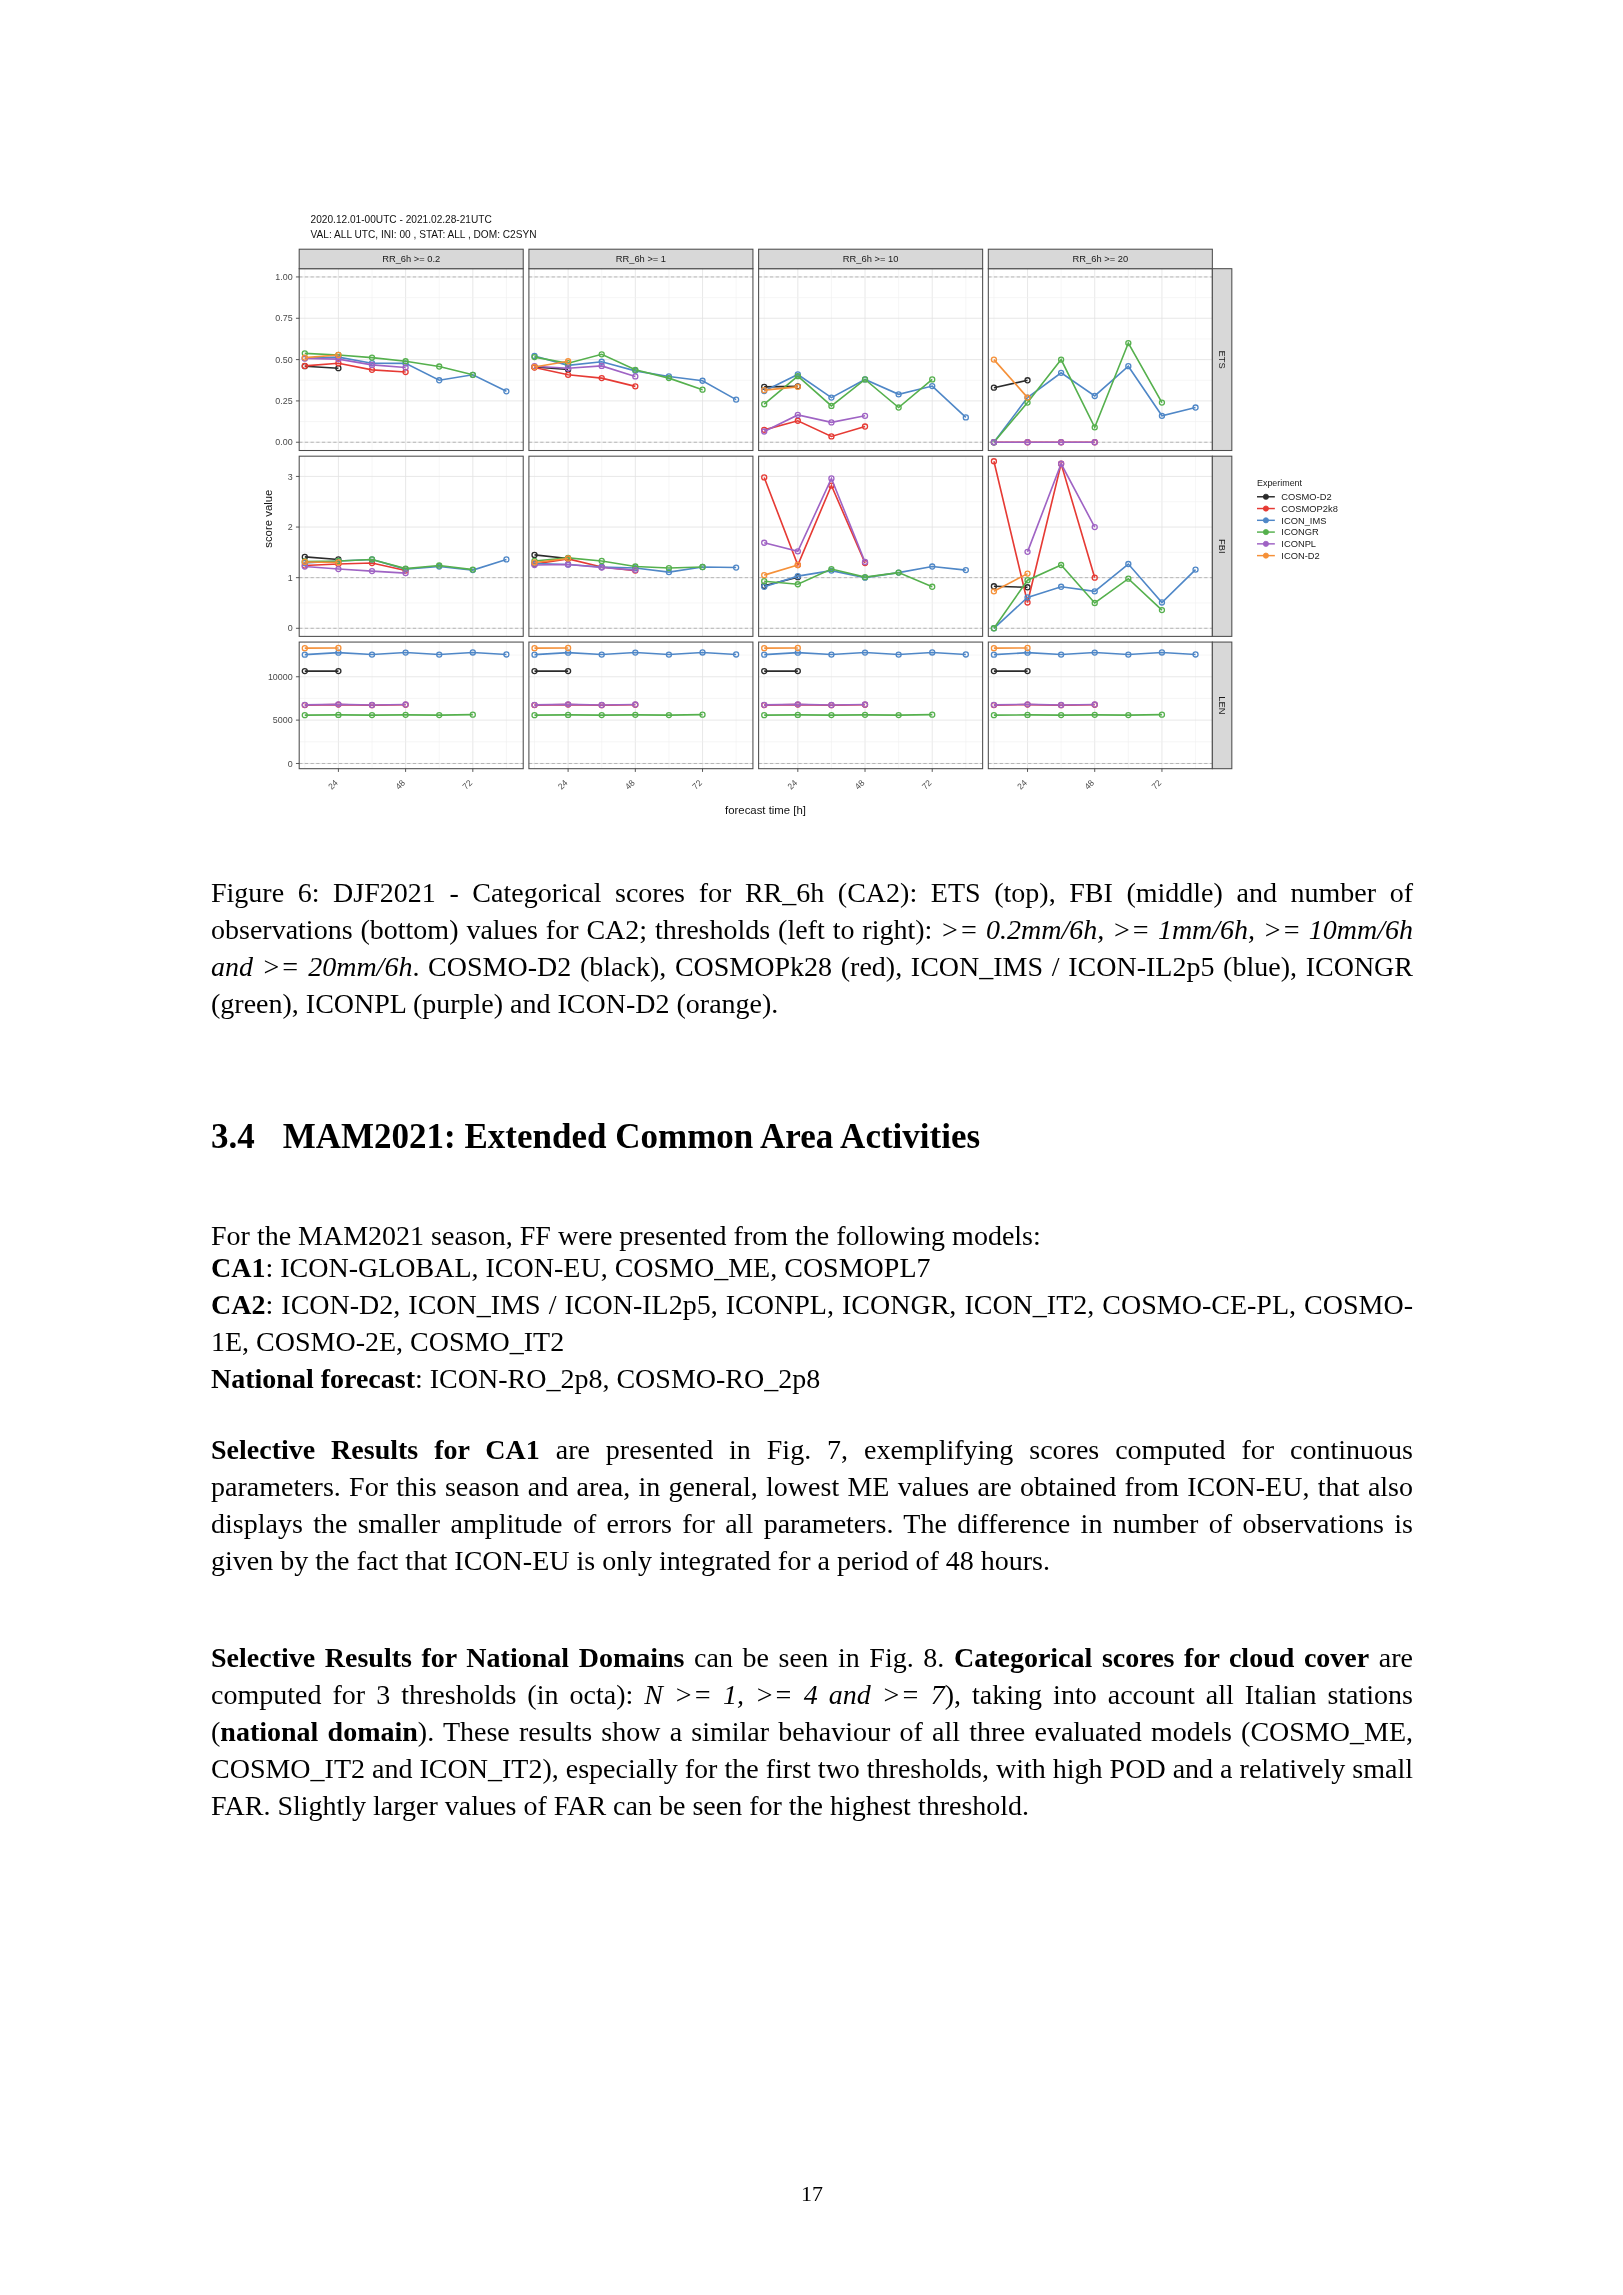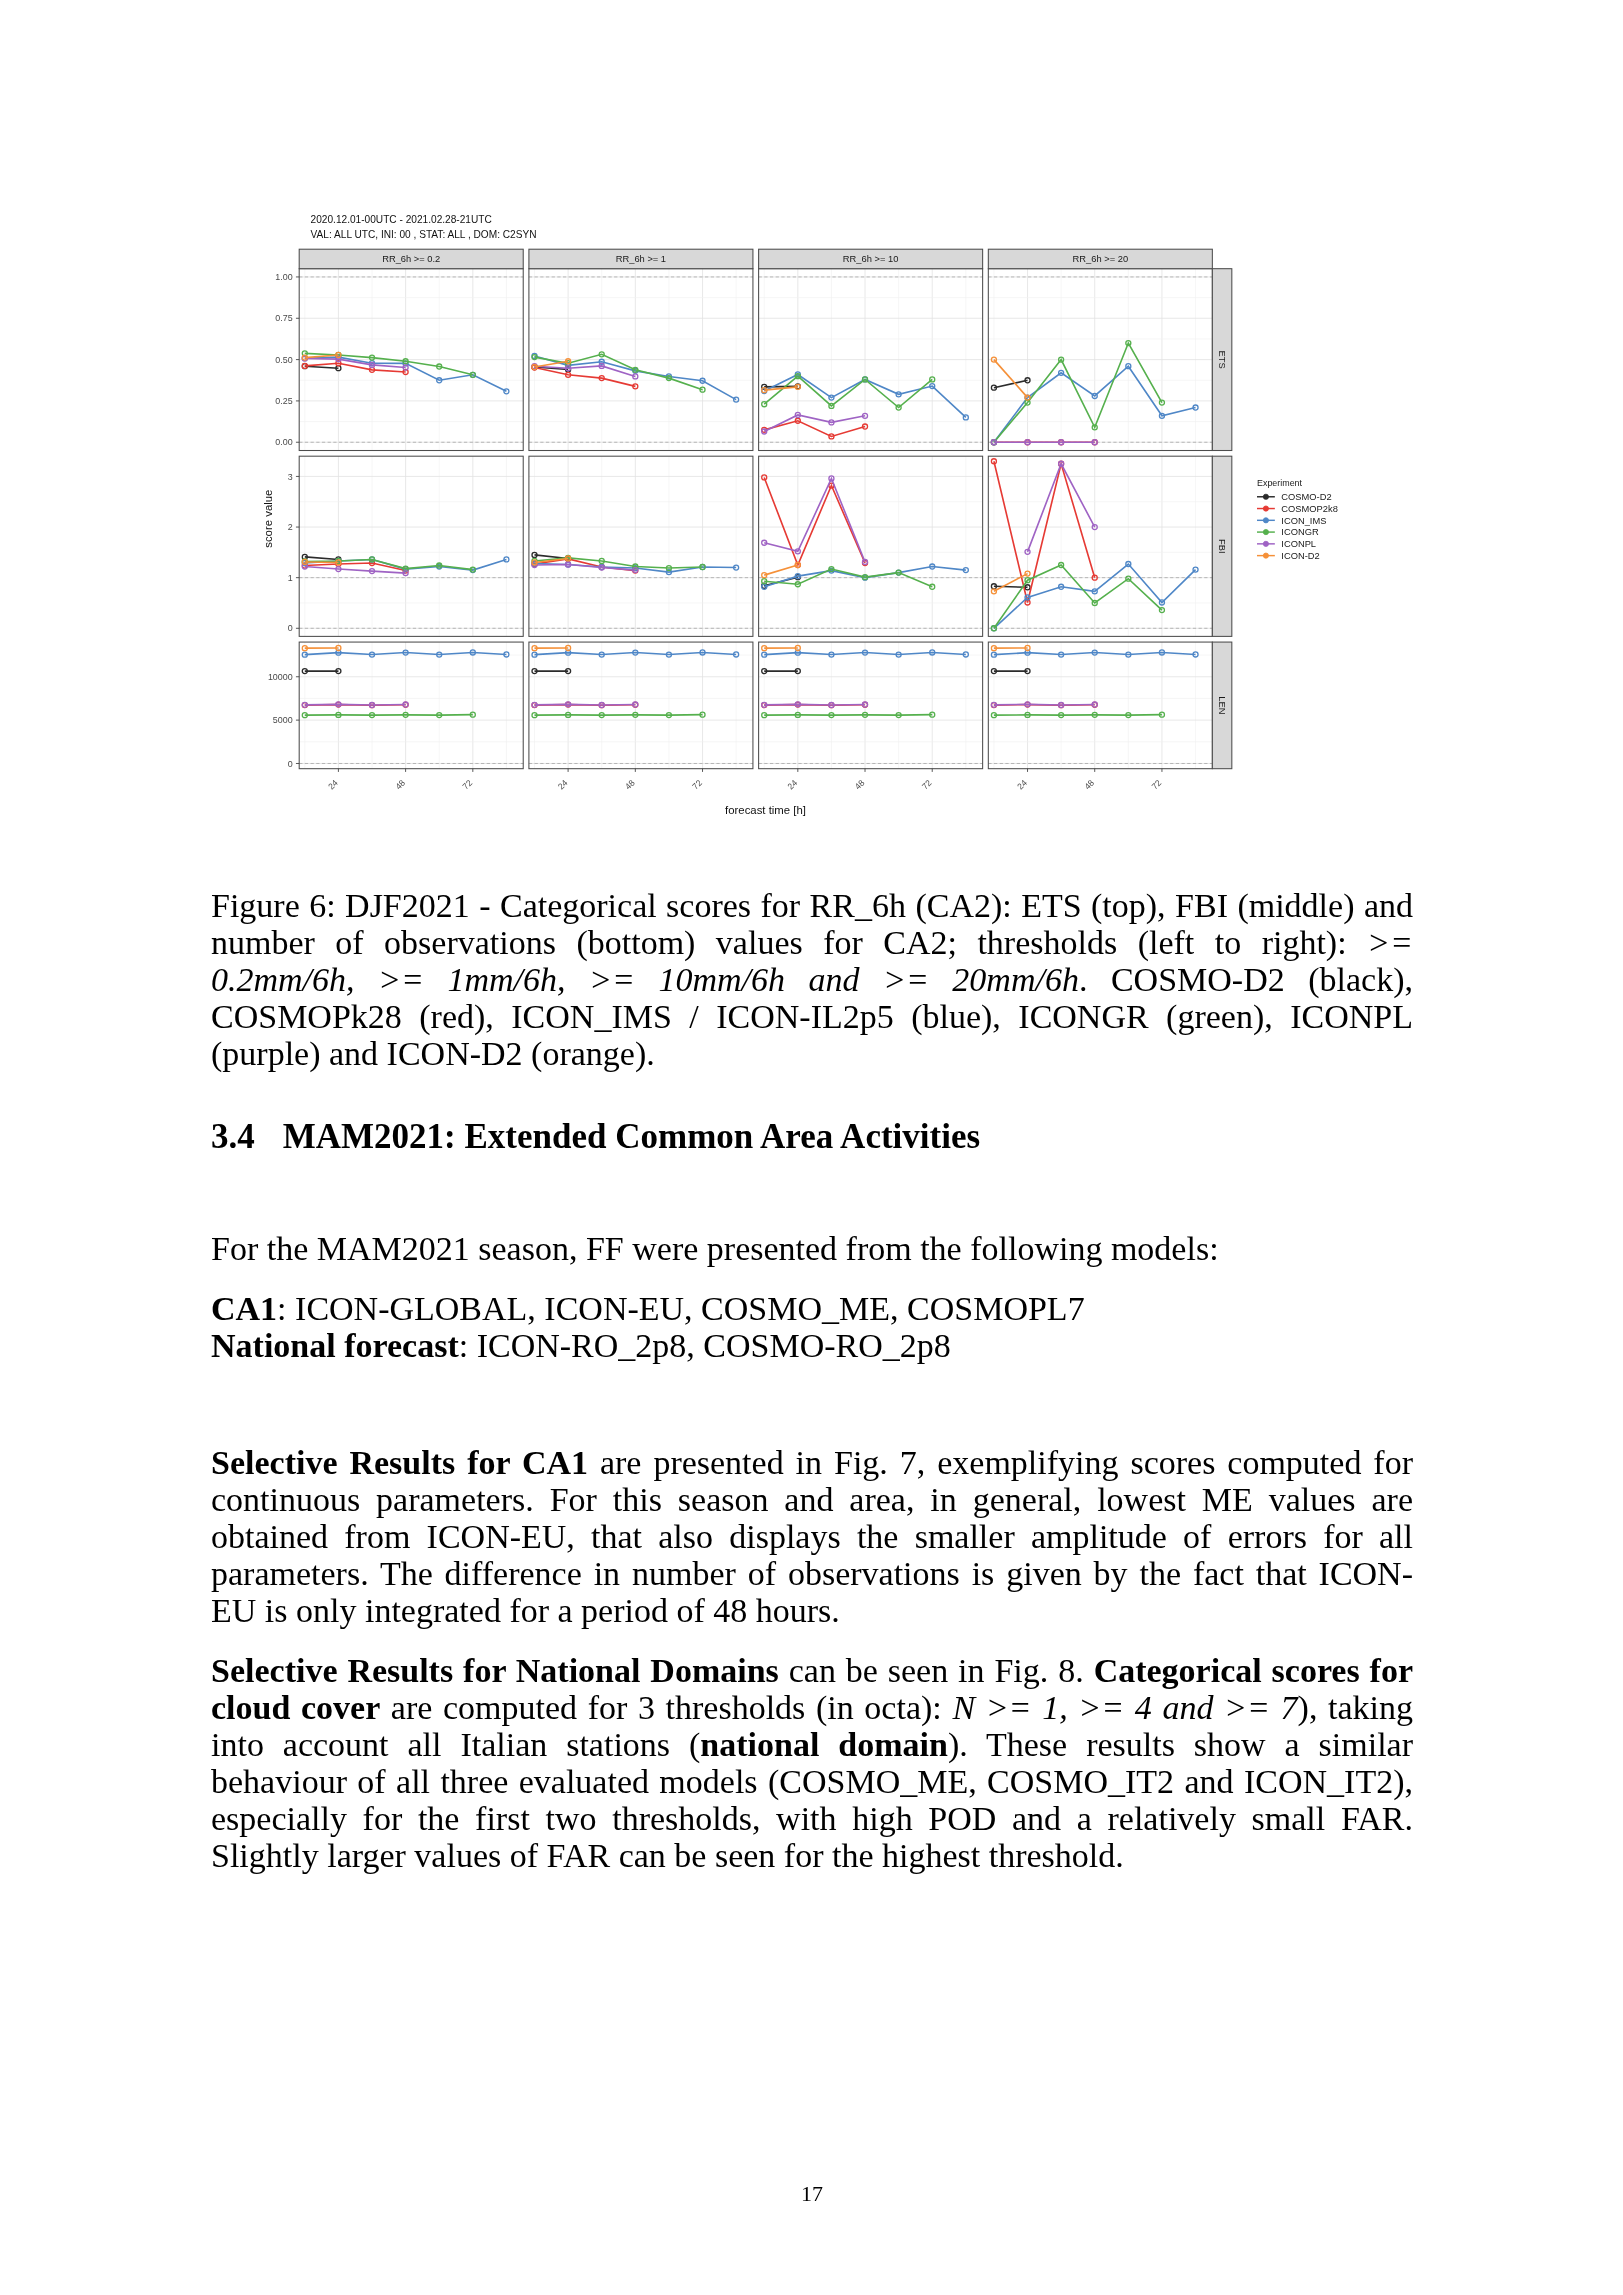--- a/index.html
+++ b/index.html
@@ -1,21 +1,21 @@
 <!DOCTYPE html>
 <html style="font-size:13px"><head>
 <meta charset="utf-8">
 <style>
   html,body{margin:0;padding:0;background:#ffffff;}
   #page{position:relative;width:1624px;height:2295px;background:#ffffff;overflow:hidden;
         font-family:"Liberation Serif",serif;color:#000;padding-left:39px;}
   #figure-wrap{position:absolute;left:260px;top:207px;width:1218px;height:625px;}
   svg text{font-family:"Liberation Sans",sans-serif;}
-  .textblock{position:absolute;left:211px;width:1202px;font-size:34px;line-height:37px;
-             text-align:justify;color:#000;margin-top:41px;}
+  .textblock{position:absolute;left:211px;width:1202px;font-size:28px;line-height:37px;
+             text-align:justify;color:#000;}
   .caption{}
   .heading{position:absolute;left:211px;width:1202px;font-size:35px;font-weight:bold;}
   .heading .secnum{margin-right:28px;}
   .pageno{position:absolute;left:211px;width:1202px;text-align:center;font-size:22px;}
 </style>
 </head>
 <body>
 
 <div id="page">
 
@@ -895,20 +895,21 @@
   <p class="textblock caption" style="top:846px"><span>Figure 6:  DJF2021 - Categorical scores for RR_6h (CA2):  ETS (top), FBI (middle) and number of observations (bottom) values for CA2; thresholds (left to right):  </span><span style="font-style: italic;">&gt;= 0.2mm/6h, &gt;= 1mm/6h, &gt;= 10mm/6h and &gt;= 20mm/6h</span><span>. COSMO-D2 (black), COSMOPk28 (red), ICON_IMS / ICON-IL2p5 (blue), ICONGR (green), ICONPL (purple) and ICON-D2 (orange).</span></p>
 
   <h2 class="heading" style="top:1117px;margin:0">
     <span class="secnum">3.4</span><span>MAM2021: Extended Common Area Activities</span>
   </h2>
 
   <p class="textblock" style="top:1189px"><span>For the MAM2021 season, FF were presented from the following models:</span></p>
 
   <div class="textblock" style="top:1249px">
     <div><span style="font-weight: bold;">CA1</span><span>: ICON-GLOBAL, ICON-EU, COSMO_ME, COSMOPL7</span></div>
+    <div><span style="font-weight: bold;">CA2</span><span>:  ICON-D2, ICON_IMS / ICON-IL2p5, ICONPL, ICONGR, ICON_IT2, COSMO-CE-PL, COSMO-1E, COSMO-2E, COSMO_IT2</span></div>
     <div><span style="font-weight: bold;">National forecast</span><span>: ICON-RO_2p8, COSMO-RO_2p8</span></div>
   </div>
 
   <p class="textblock" style="top:1403px"><span style="font-weight: bold;">Selective Results for CA1</span><span> are presented in Fig.  7, exemplifying scores computed for continuous parameters. For this season and area, in general, lowest ME values are obtained from ICON-EU, that also displays the smaller amplitude of errors for all parameters.  The difference in number of observations is given by the fact that ICON-EU is only integrated for a period of 48 hours.</span></p>
 
   <p class="textblock" style="top:1611px"><span style="font-weight: bold;">Selective Results for National Domains</span><span> can be seen in Fig. 8. </span><span style="font-weight: bold;">Categorical scores for cloud cover</span><span> are computed for 3 thresholds (in octa): </span><span style="font-style: italic;">N &gt;= 1, &gt;= 4 and &gt;= 7</span><span>), taking into account all Italian stations (</span><span style="font-weight: bold;">national domain</span><span>). These results show a similar behaviour of all three evaluated models (COSMO_ME, COSMO_IT2 and ICON_IT2), especially for the first two thresholds, with high POD and a relatively small FAR. Slightly larger values of FAR can be seen for the highest threshold.</span></p>
 
   <div class="pageno" style="top:2181px">17</div>
 
 </div>

